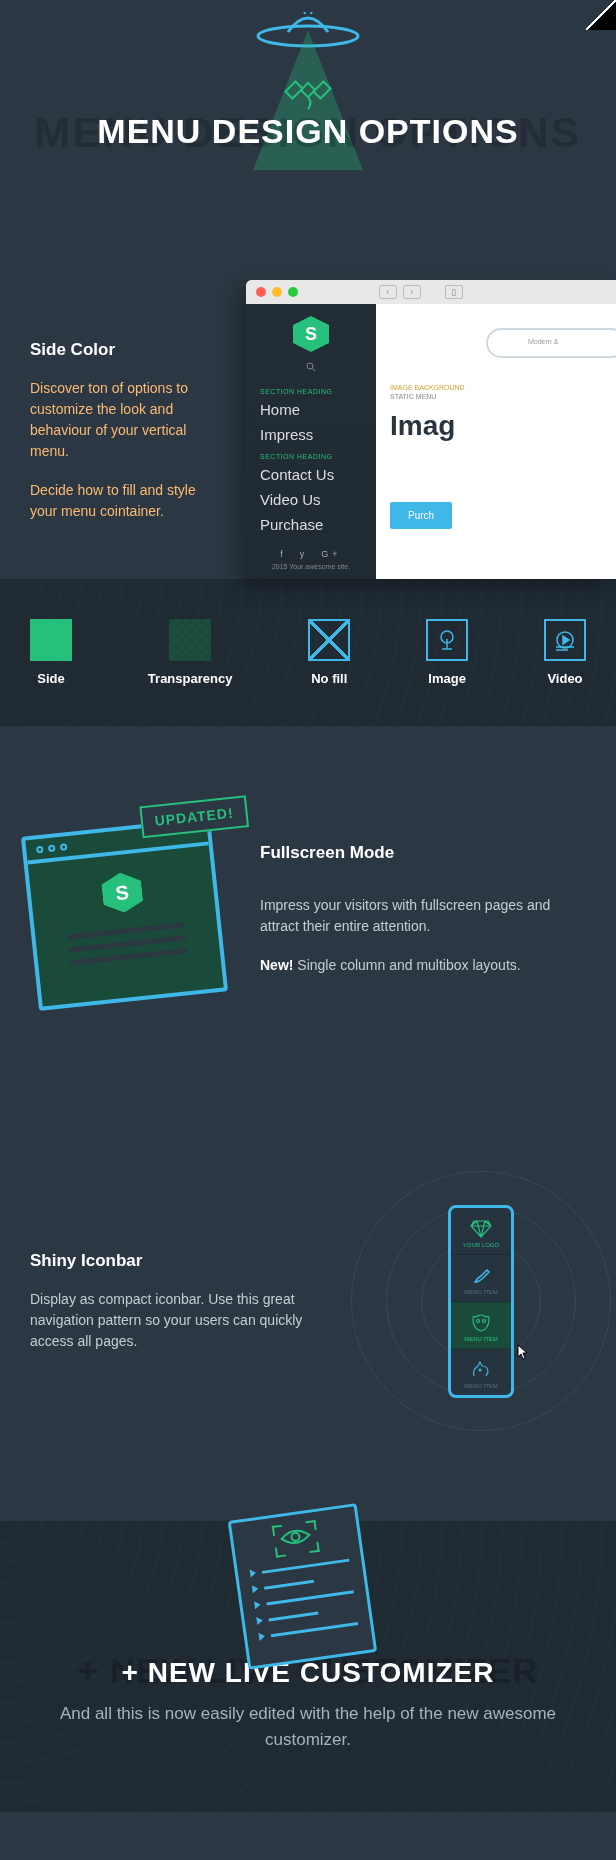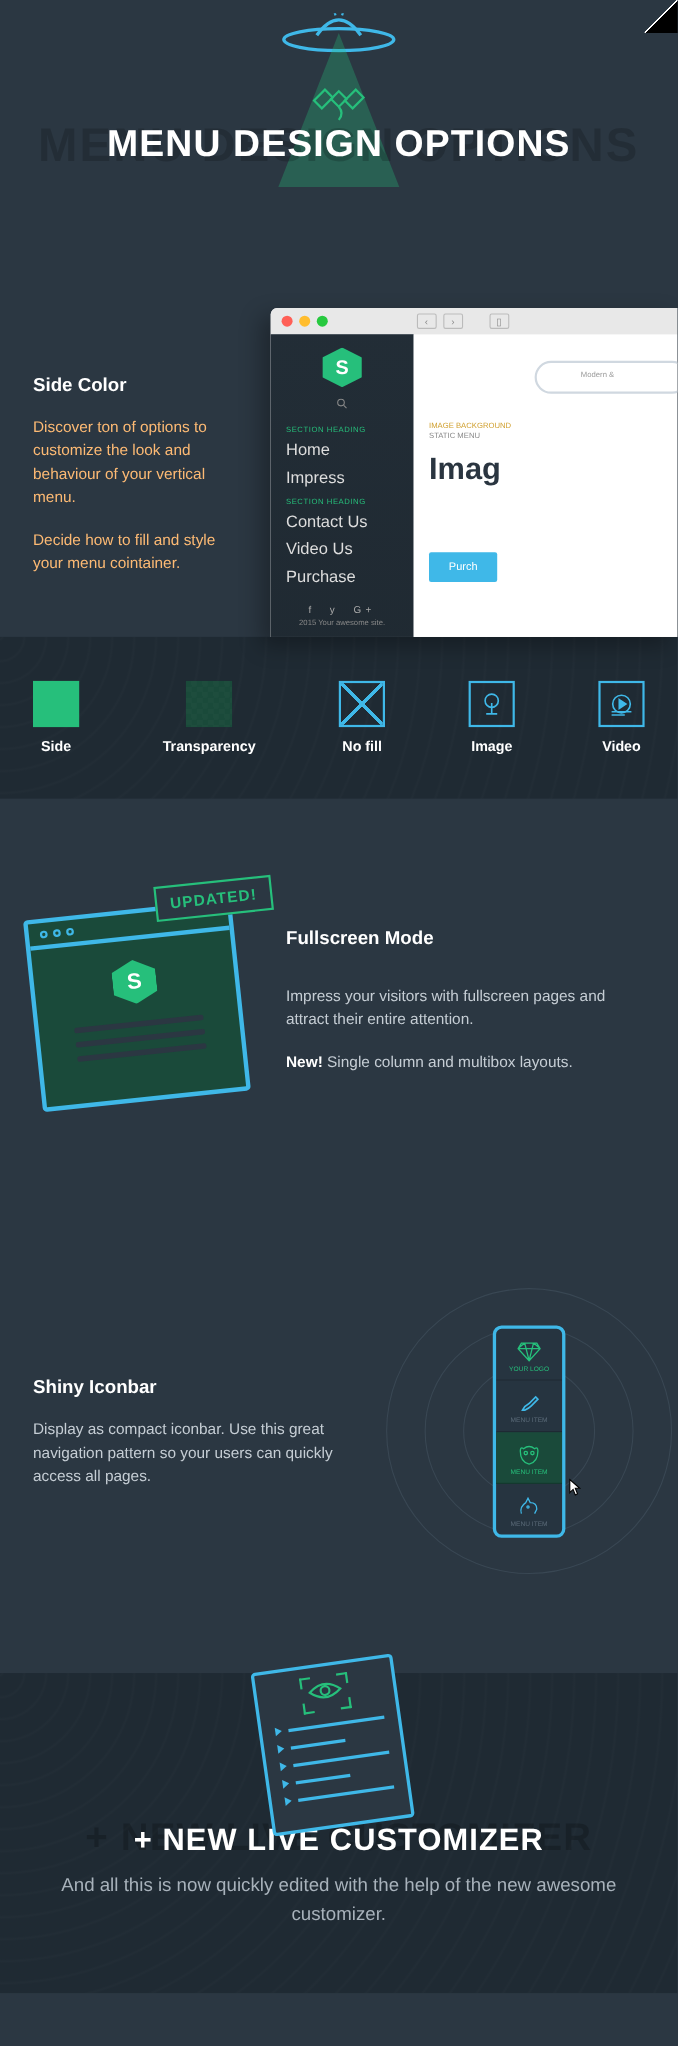--- a/index.html
+++ b/index.html
@@ -533,14 +533,14 @@
         <div class="cust-arrow"></div>
         <div class="cust-bar short"></div>
       </div>
     <div class="cust-line">
         <div class="cust-arrow"></div>
         <div class="cust-bar"></div>
       </div>
   </div>
   <div class="shadow-title2">+ NEW LIVE CUSTOMIZER</div>
   <div class="title2">+ NEW LIVE CUSTOMIZER</div>
-  <div class="subtitle2">And all this is now quickly edited with the help of the new awesome customizer.</div>
+  <div class="subtitle2">And all this is now easily edited with the help of the new awesome customizer.</div>
 </div>
 
 </body></html>

